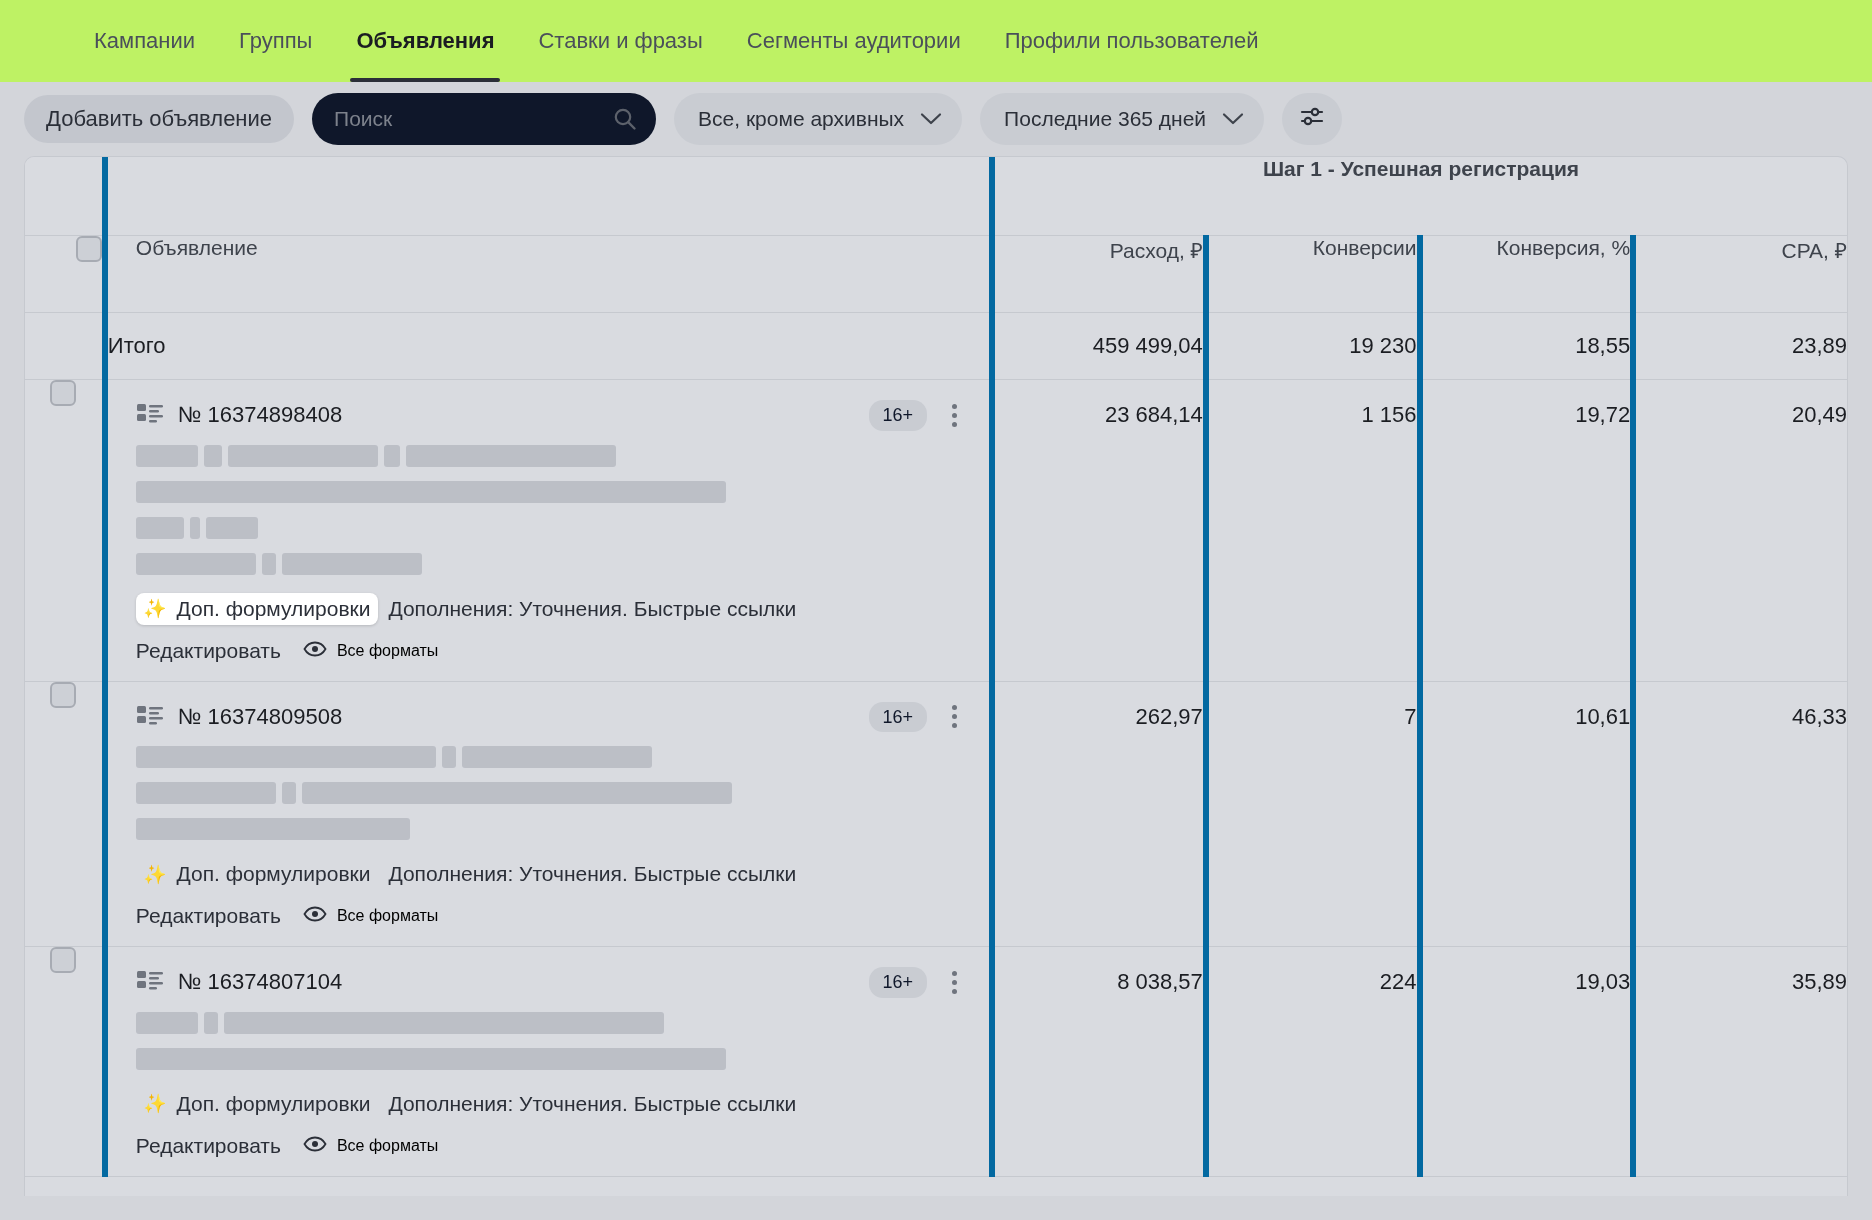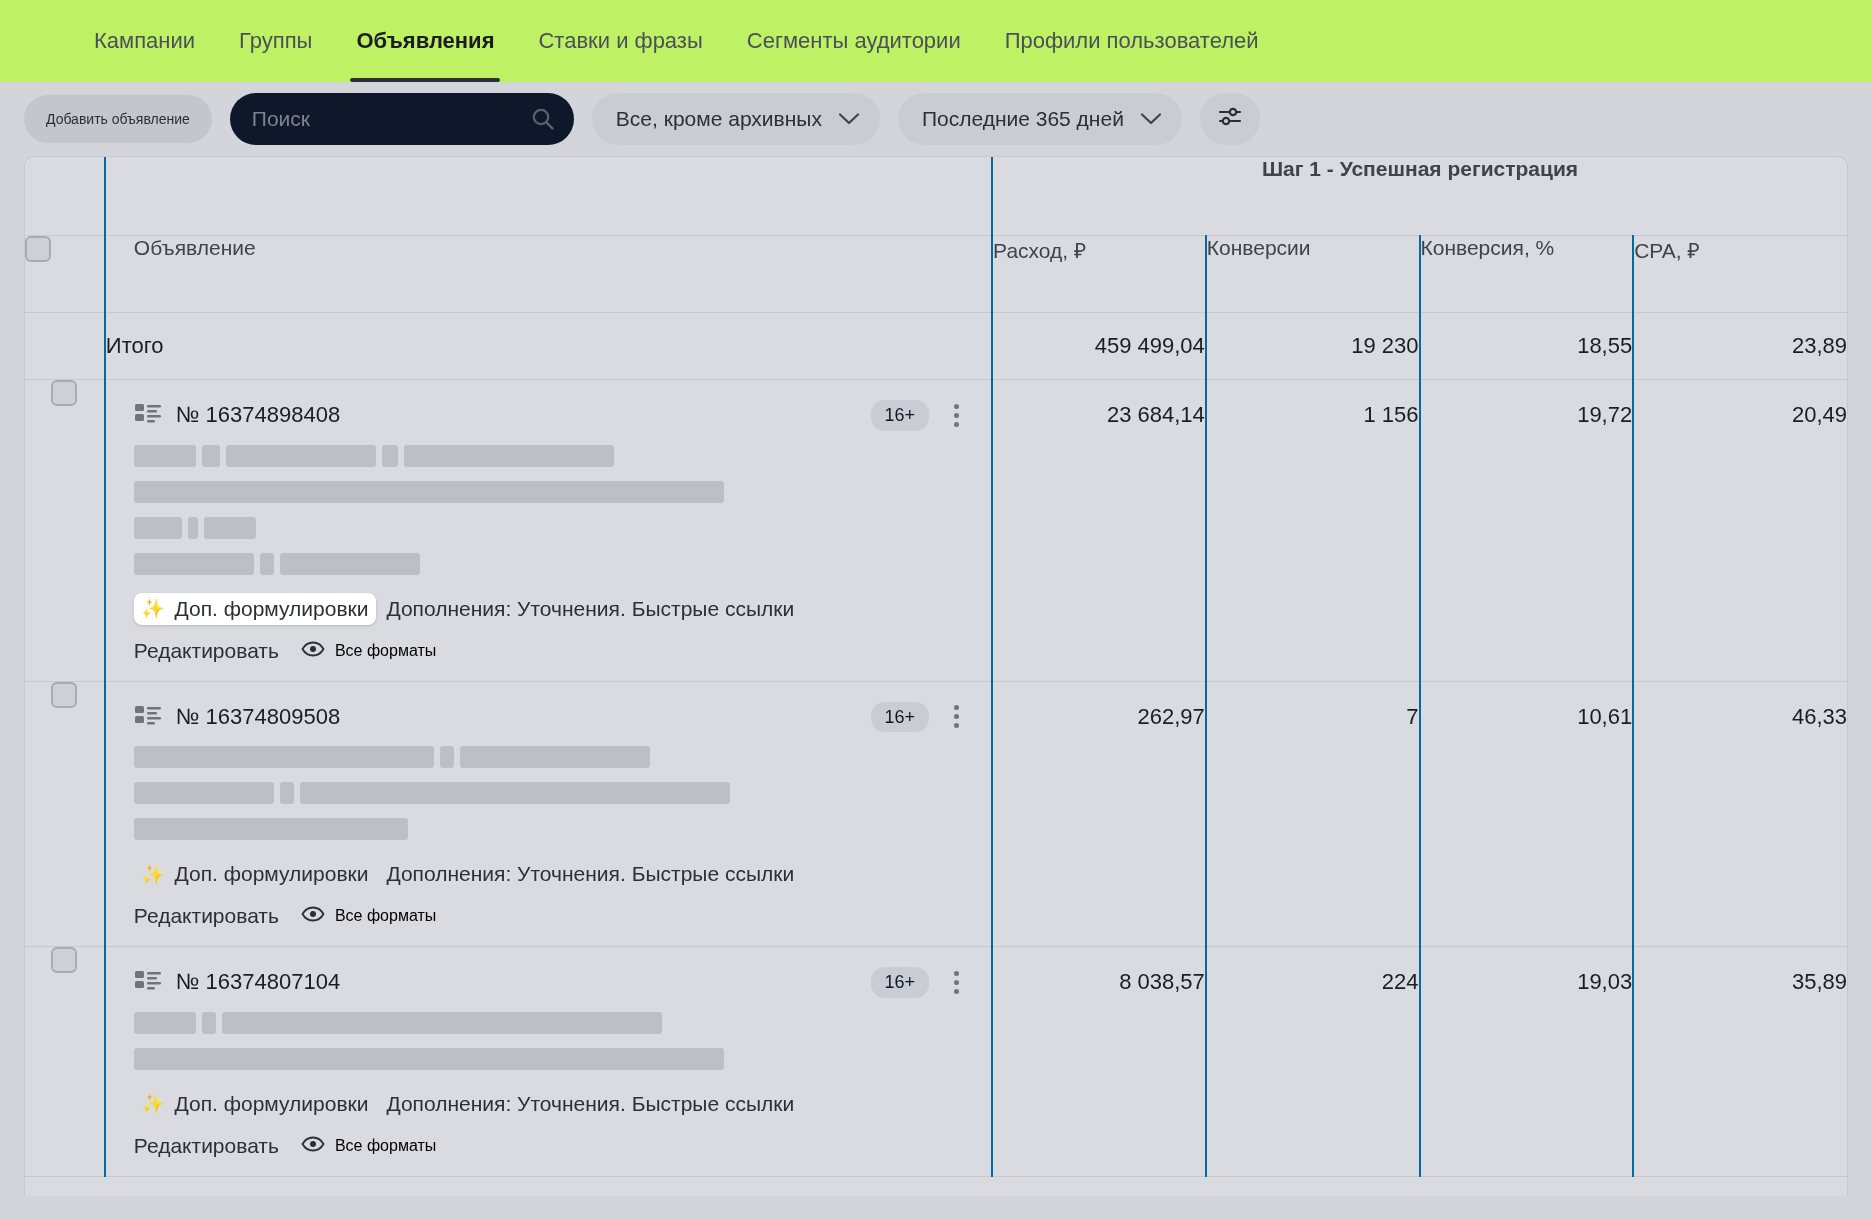--- a/index.html
+++ b/index.html
@@ -62,21 +62,21 @@
     background: #d3d5da;
   }
   .btn-add {
     height: 48px;
     display: flex;
     align-items: center;
     padding: 0 22px;
     border-radius: 26px;
     background: #c3c6cd;
     color: #2b2f38;
-    font-size: 14px;
+    font-size: 22px;
     cursor: pointer;
     border: none;
     white-space: nowrap;
   }
   .search-box {
     height: 52px;
     width: 344px;
     border-radius: 26px;
     background: #0f172a;
     display: flex;
@@ -131,21 +131,21 @@
   table.grid {
     width: 100%;
     border-collapse: collapse;
     table-layout: fixed;
   }
   table.grid col.c-check { width: 74px; }
   table.grid col.c-ad { width: 822px; }
   table.grid col.c-num { width: 198px; }
 
   .grid th, .grid td {
-    border-right: 2px solid #0369a1;
+    border-right: 6px solid #0369a1;
     border-bottom: 1px solid #c6c9cf;
     padding: 0;
     vertical-align: top;
   }
   .grid th:last-child, .grid td:last-child { border-right: none; }
 
   .group-head {
     height: 78px;
     text-align: center;
     font-size: 21px;
@@ -155,21 +155,21 @@
   }
   .blank-head { background: #d9dbe0; }
 
   .col-head {
     height: 76px;
     font-size: 21px;
     color: #3e434c;
     font-weight: normal;
     vertical-align: middle;
     padding: 0 22px;
-    text-align: left;
+    text-align: right;
     white-space: nowrap;
   }
   .col-head.left { text-align: left; padding-left: 28px; }
 
   .checkcell {
     text-align: center;
     vertical-align: top;
     padding-top: 26px;
   }
   .checkbox {

